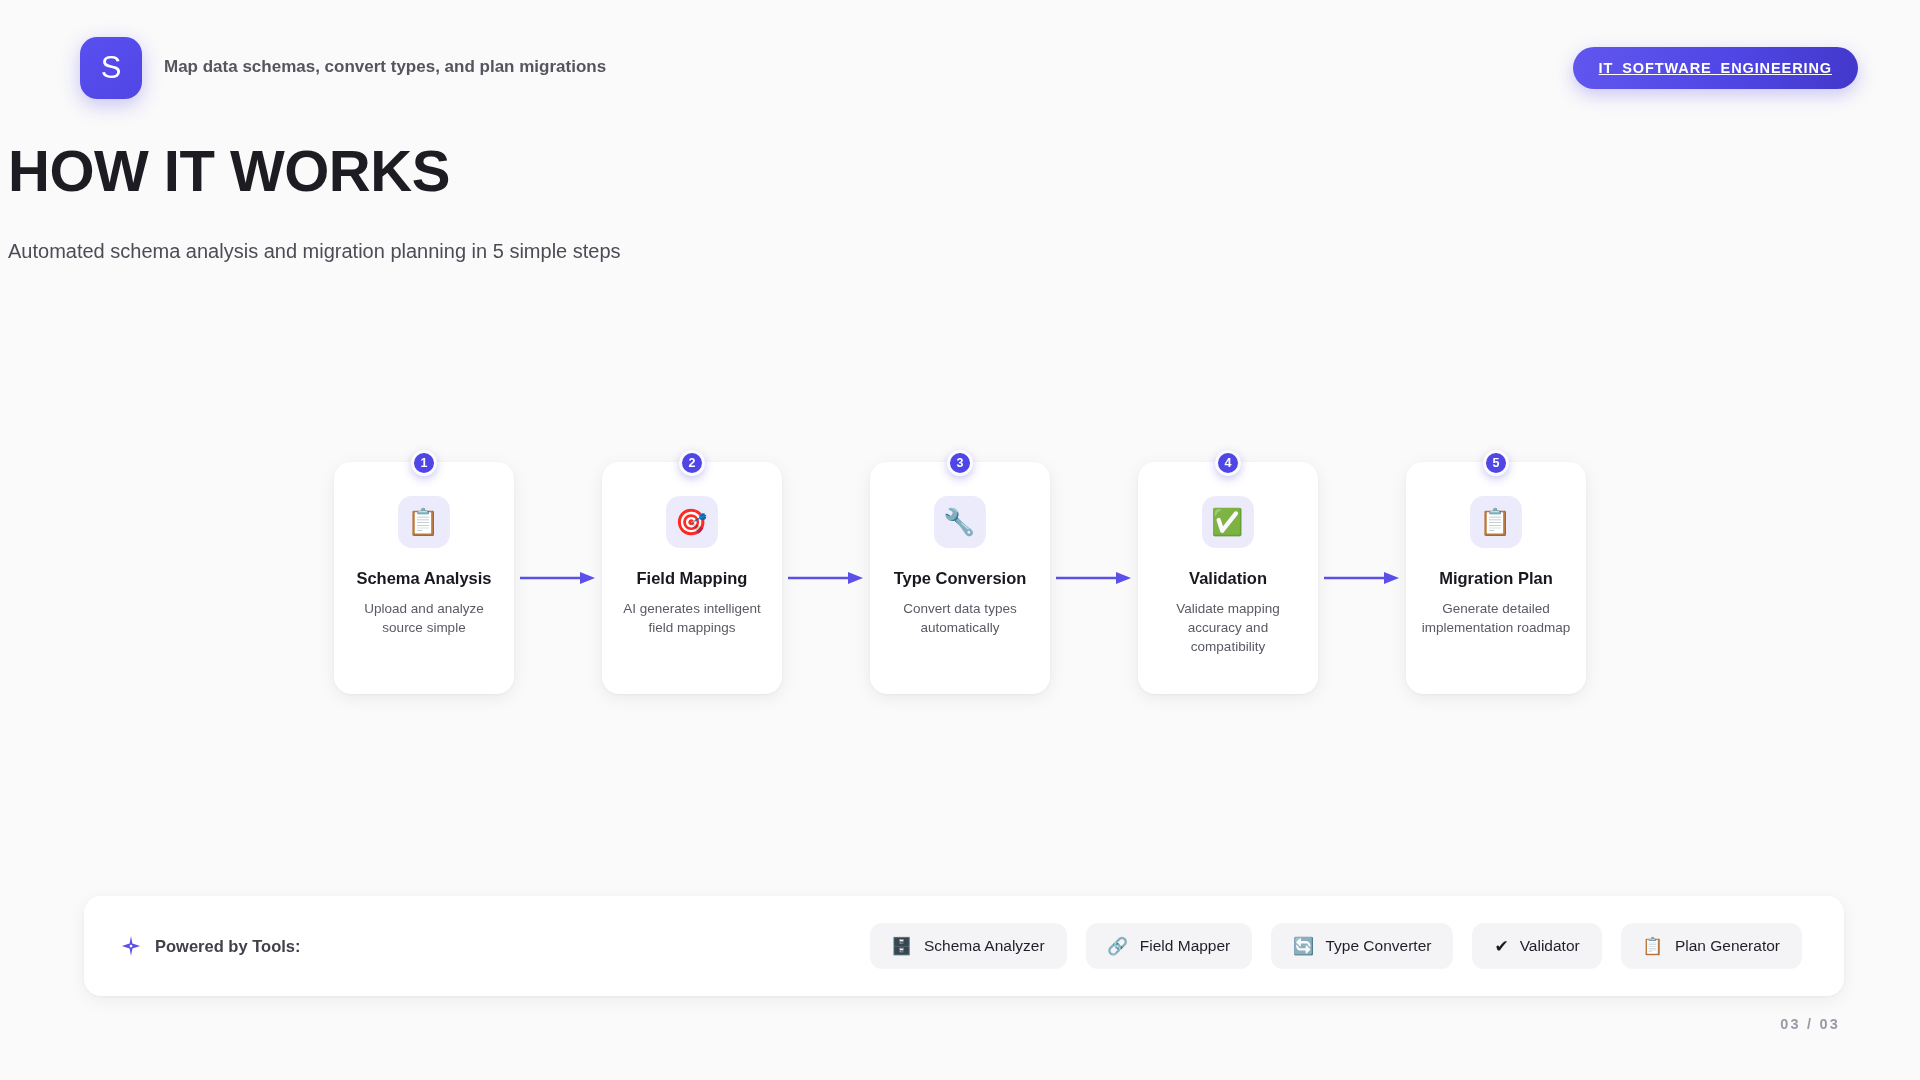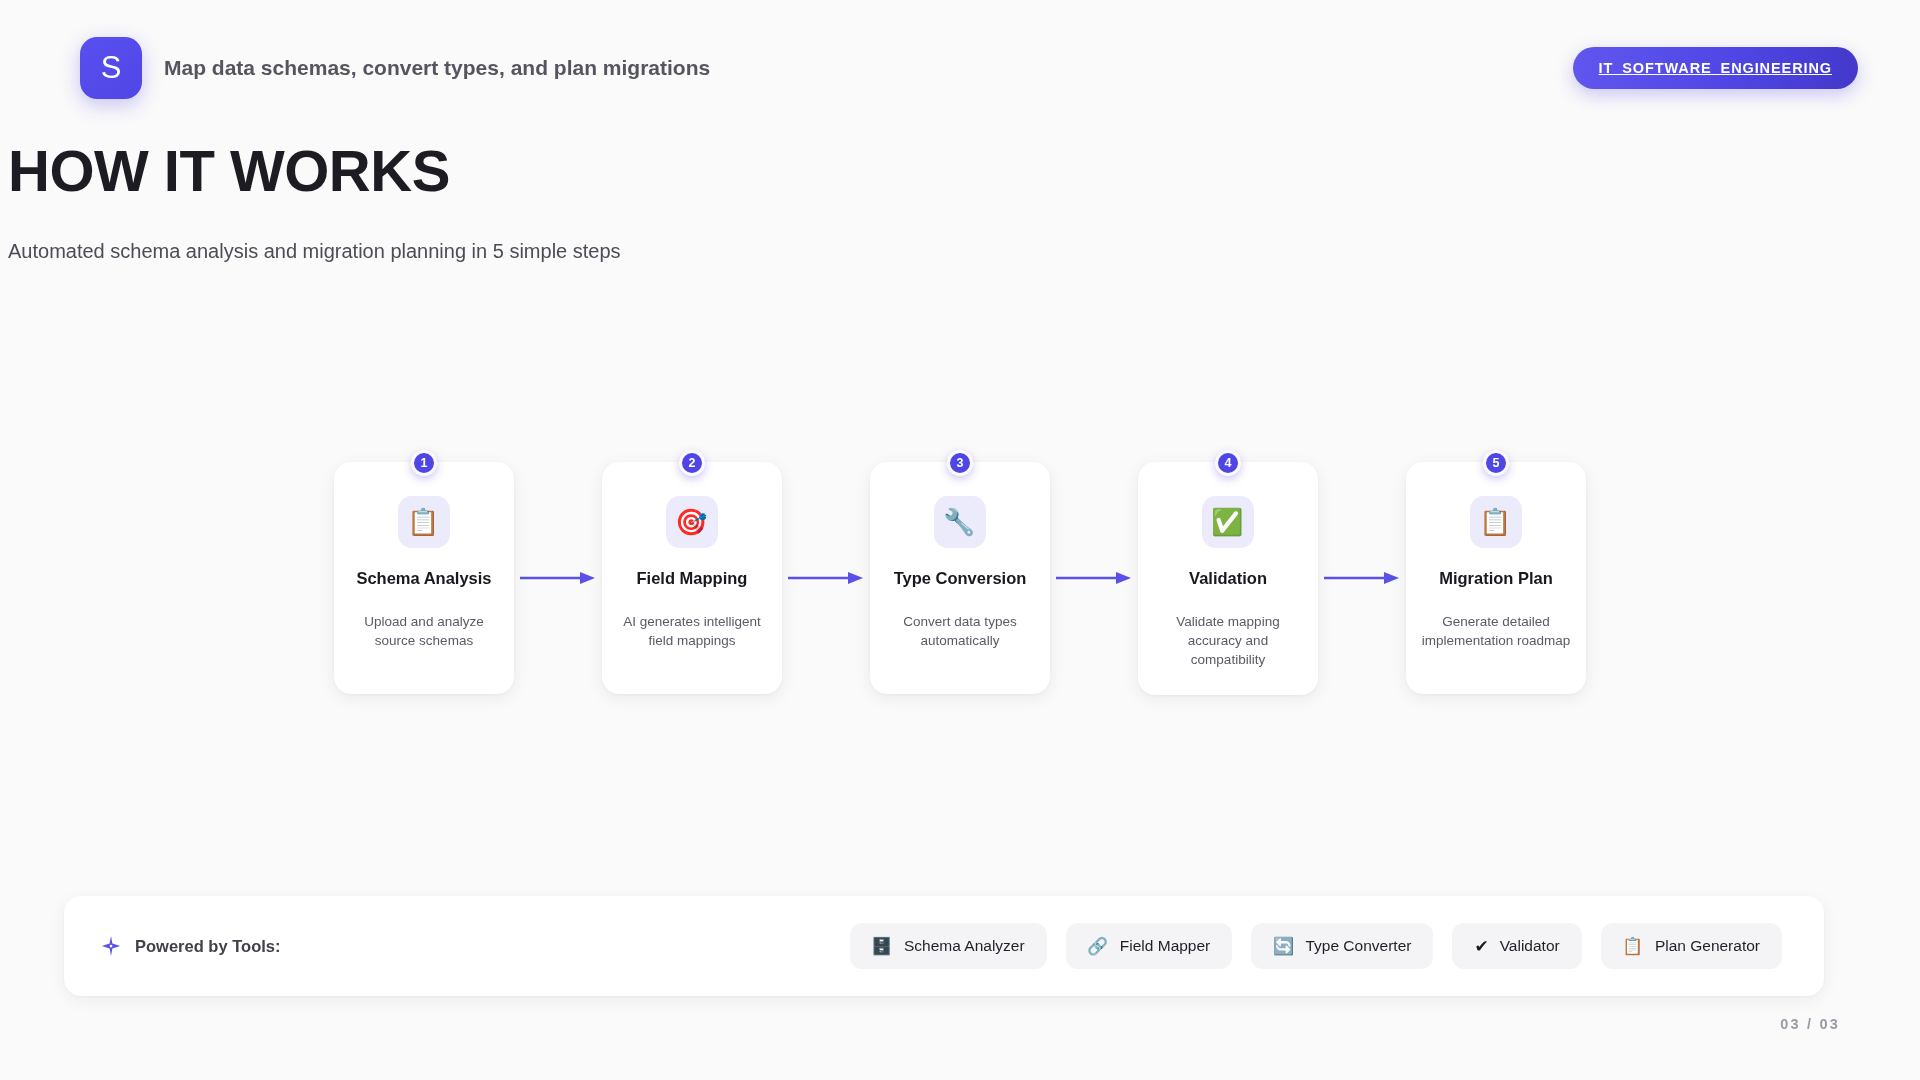--- a/index.html
+++ b/index.html
@@ -54,21 +54,21 @@
 
   .brand-text { display: flex; flex-direction: column; gap: 5px; }
   .app-title {
     font-size: 26px;
     font-weight: bold;
     letter-spacing: 0.2px;
     color: #17171c;
     line-height: 1.1;
   }
   .app-subtitle {
-    font-size: 21px;
+    font-size: 17px;
     font-weight: bold;
     color: #55555f;
     line-height: 1.1;
   }
 
   .domain-badge {
     margin-left: auto;
     background: linear-gradient(100deg, #6156ee 0%, #4f46e5 55%, #4338ca 100%);
     color: #ffffff;
     font-size: 14.5px;
@@ -158,21 +158,21 @@
     line-height: 1;
     margin-bottom: 20px;
   }
 
   .step-title {
     font-size: 16.5px;
     font-weight: bold;
     color: #18181f;
     text-align: center;
     line-height: 1.25;
-    margin-bottom: 23px;
+    margin-bottom: 10px;
   }
 
   .step-desc {
     font-size: 13.5px;
     color: #5a5a66;
     text-align: center;
     line-height: 1.42;
   }
 
   
@@ -183,21 +183,21 @@
     margin-top: 10px;
     display: flex;
     align-items: center;
     justify-content: center;
   }
   .connector svg { display: block; }
 
   
   .tools-bar {
     position: absolute;
-    left: 64px;
+    left: 84px;
     top: 896px;
     width: 1760px;
     height: 100px;
     background: #ffffff;
     border-radius: 17px;
     box-shadow: 0 4px 18px rgba(22,22,40,0.06), 0 1px 3px rgba(22,22,40,0.035);
     display: flex;
     align-items: center;
     padding: 0 42px 0 36px;
   }
@@ -267,21 +267,21 @@
   <h1 class="page-title">HOW IT WORKS</h1>
   <div class="page-subtitle">Automated schema analysis and migration planning in 5 simple steps</div>
 </div>
 
 <div class="flow">
 
   <div class="step">
     <div class="step-badge">1</div>
     <div class="step-icon-tile">📋</div>
     <div class="step-title">Schema Analysis</div>
-    <div class="step-desc">Upload and analyze source schemas</div>
+    <div class="step-desc">Upload and analyze source simple</div>
   </div>
 
   <div class="connector">
     <svg width="76" height="16" viewBox="0 0 76 16" aria-hidden="true">
       <line x1="0" y1="8" x2="62" y2="8" stroke="#5b50e8" stroke-width="2.6"></line>
       <polygon points="60,2 75,8 60,14" fill="#5b50e8"></polygon>
     </svg>
   </div>
 
   <div class="step">

